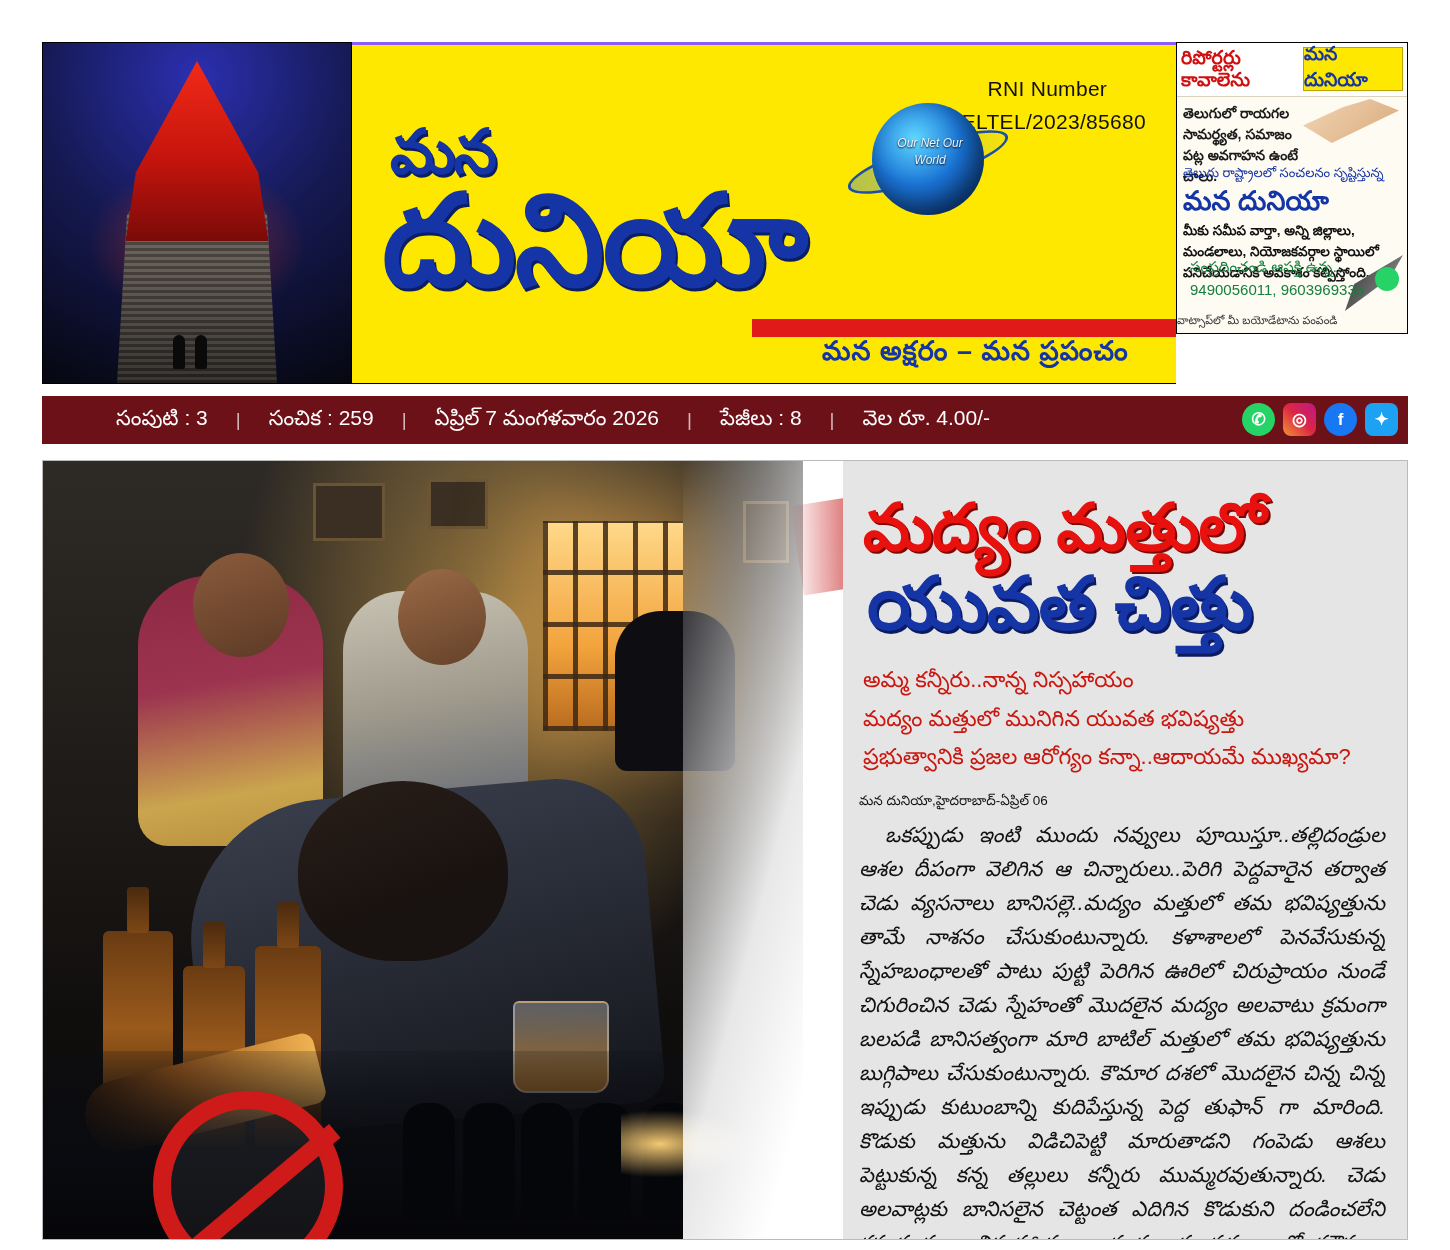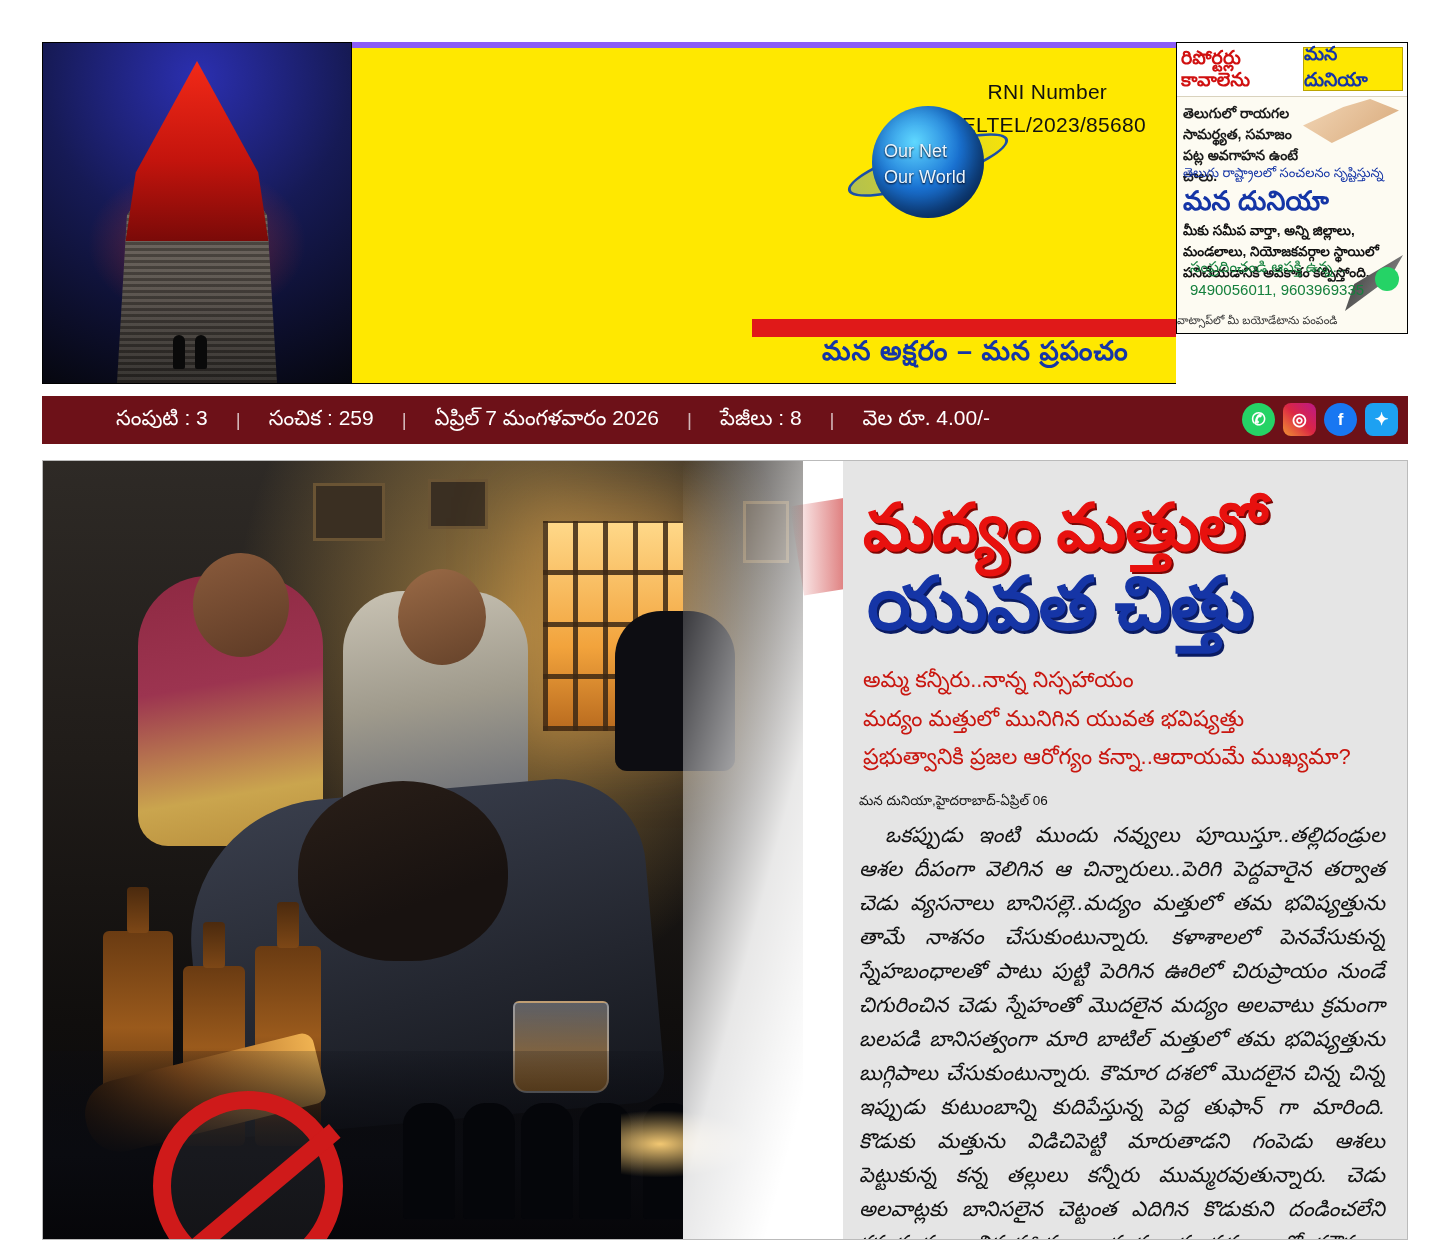--- a/index.html
+++ b/index.html
@@ -65,21 +65,21 @@
     bottom: 14px;
     width: 12px; height: 34px;
     background: #0a0a0a;
     border-radius: 6px 6px 2px 2px;
   }
 
   .name-box {
     flex: 1;
     background: #ffe800;
     position: relative;
-    border-top: 6px solid #8b5cf6; border-bottom: 1px solid #000;
+    border-top: 3px solid #8b5cf6; border-bottom: 1px solid #000;
     overflow: hidden;
   }
   .rni {
     position: absolute; right: 30px; top: 28px;
     text-align: center;
     color: #111;
     font-size: 21px;
     line-height: 1.55;
     letter-spacing: .3px;
   }
@@ -99,22 +99,23 @@
     width: 168px; height: 38px;
     border: 3px solid #1b4fa8;
     border-radius: 50%;
     transform: rotate(-18deg);
     background: linear-gradient(90deg, rgba(40,120,220,.35), rgba(40,120,220,.05));
   }
   .globe .gtext {
     position: absolute; left: 40px; top: 38px;
     width: 92px;
     color: #eaf6ff;
-    font-size: 18px;
-    text-align: left;
+    font-size: 12px;
+    text-align: center;
+    font-style: italic;
     line-height: 1.45;
     text-shadow: 0 1px 2px #001;
   }
   .paper-name {
     position: absolute;
     left: 30px; top: 78px;
     width: 830px;
     font-size: 128px;
     line-height: .93;
     font-weight: bold;
@@ -430,20 +431,24 @@
         <div>RNI Number</div>
         <div>TELTEL/2023/85680</div>
       </div>
 
       <div class="globe">
         <div class="ring"></div>
         <div class="ball"></div>
         <div class="gtext">Our Net Our World</div>
       </div>
 
+      <div class="paper-name">
+        <span class="line1">మన</span>
+        <span class="line2">దునియా</span>
+      </div>
       <div class="tagline-bar"></div>
       <div class="tagline">మన అక్షరం – మన ప్రపంచం</div>
     </div>
 
     <div class="ad-box">
       <div class="ad-top">
         <div class="ad-top-l">రిపోర్టర్లు కావాలెను</div>
         <div class="ad-logo">మన దునియా</div>
       </div>
       <div class="ad-hand"></div>

